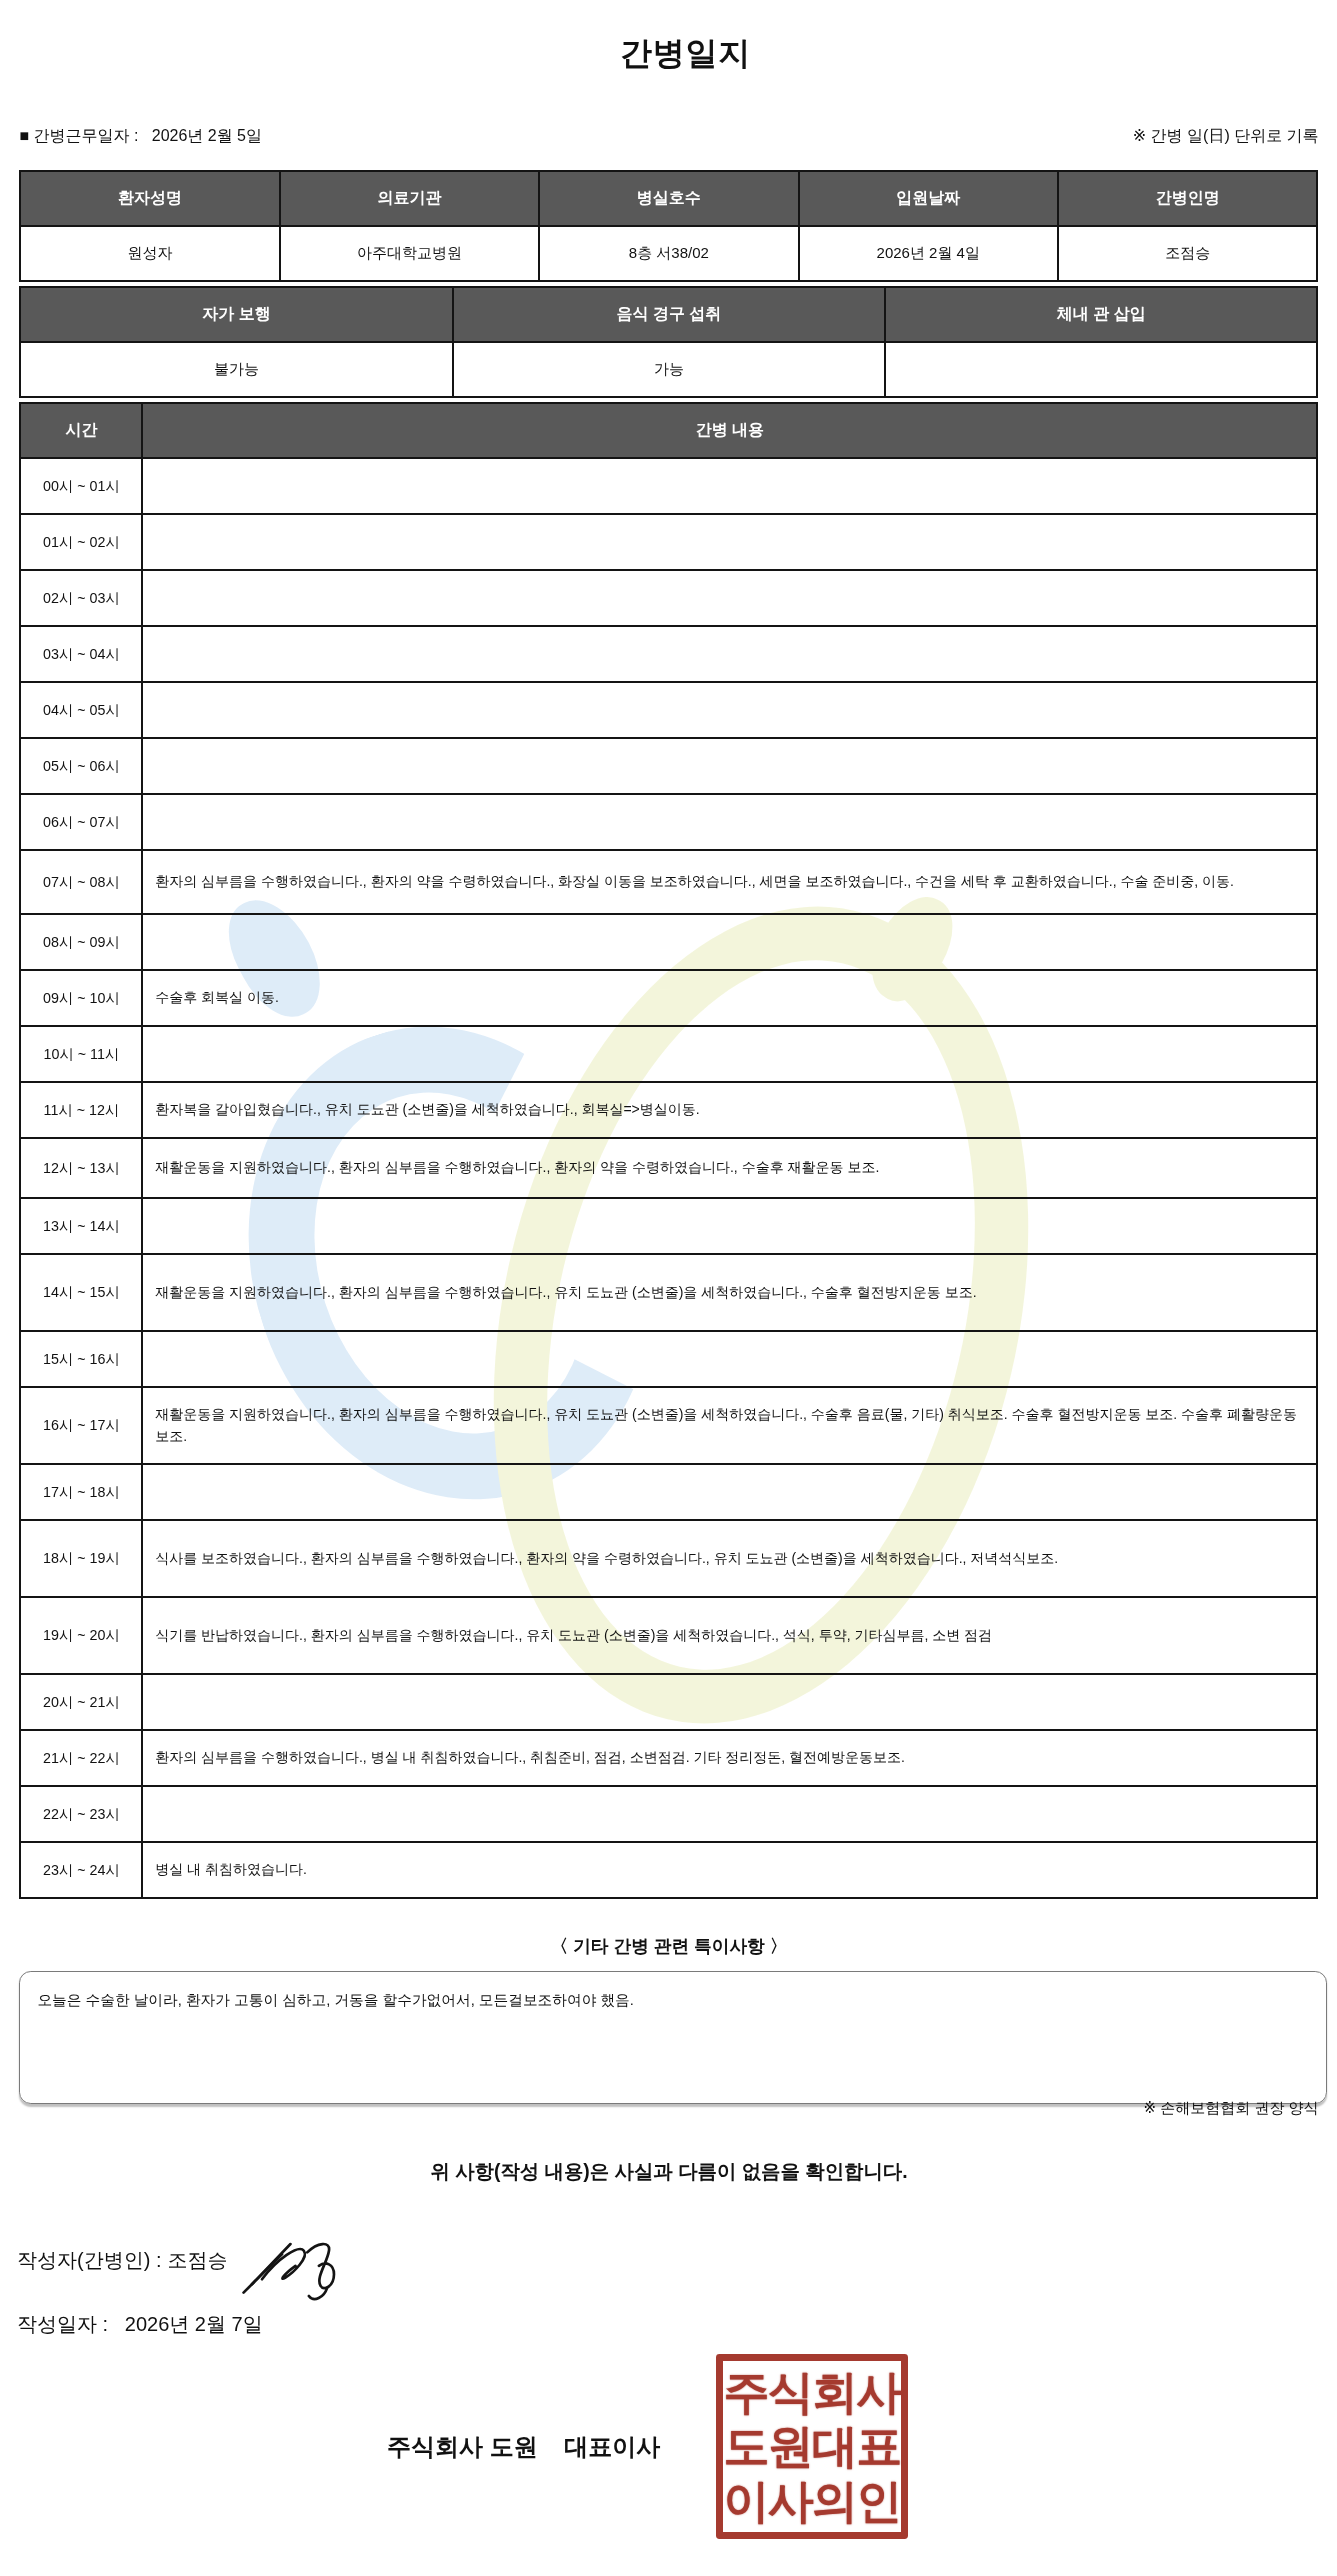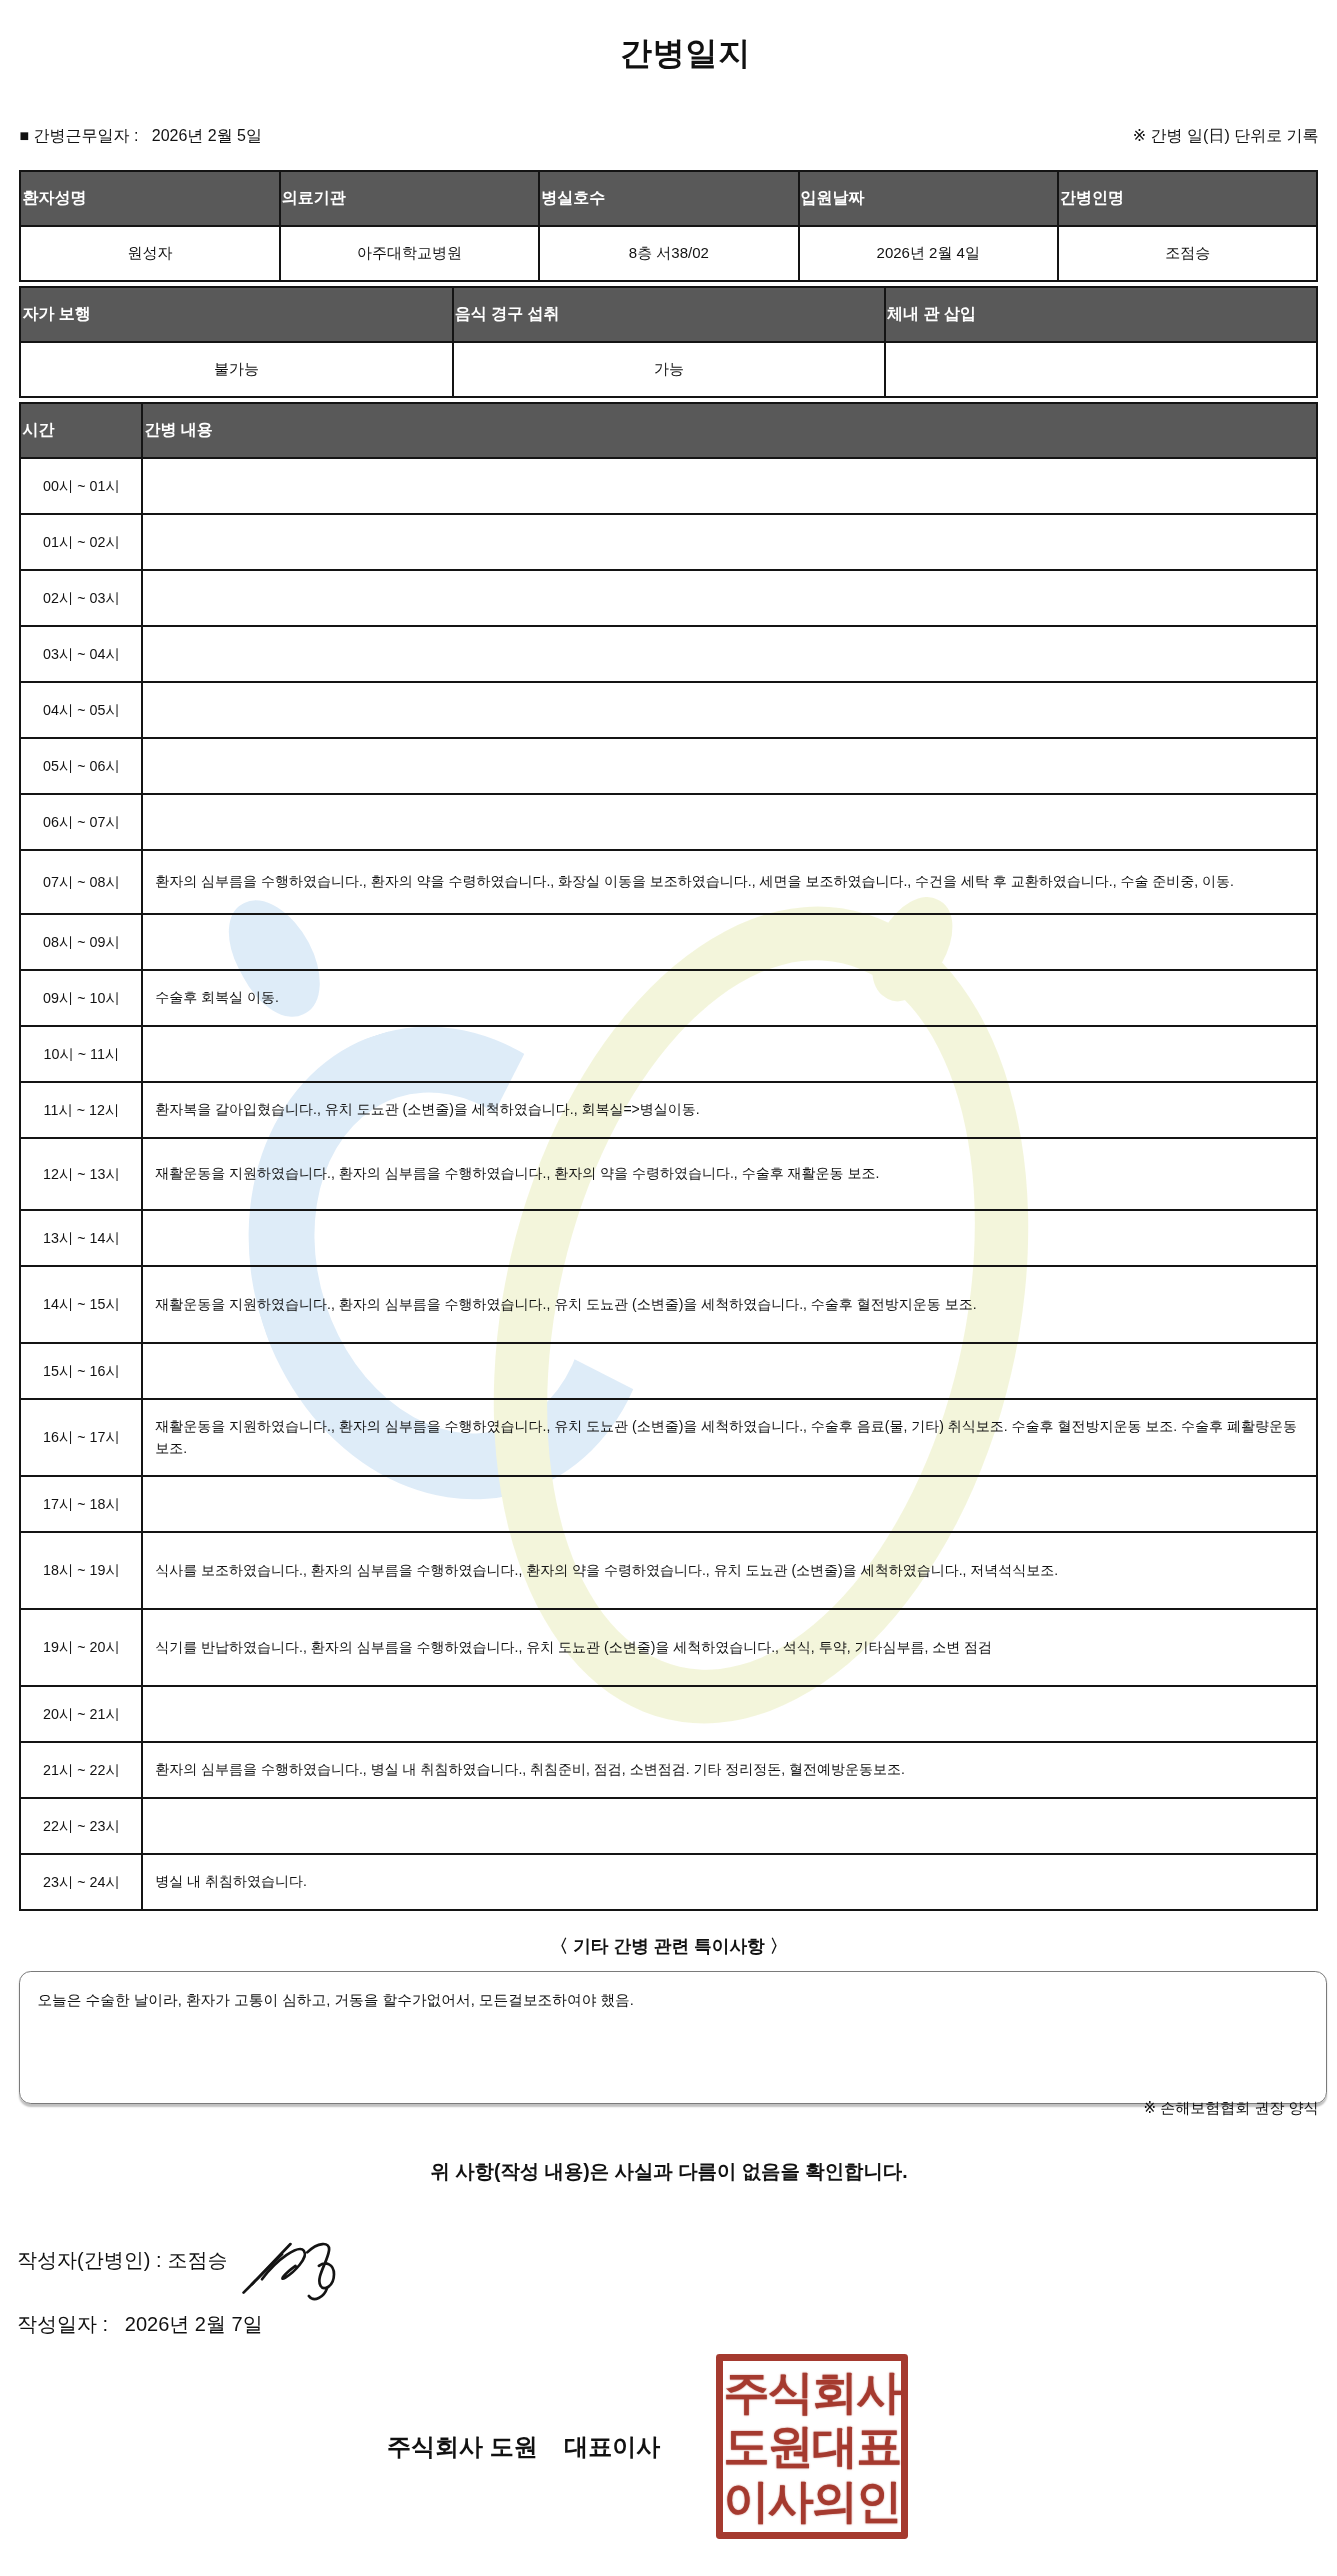--- a/index.html
+++ b/index.html
@@ -18,21 +18,21 @@
     border:54px solid #eef1c9;border-radius:50%;transform:rotate(13deg);box-sizing:border-box;}
   .wm-yellow-drop{position:absolute;left:878px;top:893px;width:67px;height:111px;
     background:#eef1c9;border-radius:50% 50% 45% 55%;transform:rotate(30deg);}
   
   .abs{position:absolute;z-index:2;}
   .doc-title{left:0;right:0;top:32px;text-align:center;font-size:32px;font-weight:bold;letter-spacing:0.8px;margin-left:33px;}
   .meta-line{left:19.4px;right:19.4px;top:126px;font-size:16px;display:flex;justify-content:space-between;}
   .meta-left b{font-weight:normal;}
   table{border-collapse:collapse;table-layout:fixed;width:1299px;background:transparent;}
   th,td{border:2.1px solid #141414;overflow:hidden;}
-  th{background:#595959;color:#fff;font-weight:bold;font-size:16px;text-align:left;}
+  th{background:#595959;color:#fff;font-weight:bold;font-size:16px;text-align:center;}
   td{font-size:15px;text-align:center;}
   .t1{left:19.4px;top:170px;}
   .t1 th{height:51px;}
   .t1 td{height:51px;}
   .t2{left:19.4px;top:286px;}
   .t2 th{height:51px;}
   .t2 td{height:51px;}
   .t3{left:19.4px;top:402px;}
   .t3 th{height:51px;}
   .t3 td.time-cell{width:122px;font-size:14.3px;text-align:center;}
@@ -169,21 +169,21 @@
           <td class="content-cell">수술후 회복실 이동.</td>
         </tr>
         <tr style="height: 56px;">
           <td class="time-cell">10시 ~ 11시</td>
           <td class="content-cell"></td>
         </tr>
         <tr style="height: 56px; padding-left: 28px;">
           <td class="time-cell">11시 ~ 12시</td>
           <td class="content-cell">환자복을 갈아입혔습니다., 유치 도뇨관 (소변줄)을 세척하였습니다., 회복실=&gt;병실이동.</td>
         </tr>
-        <tr style="height: 72px; margin-left: 28px;">
+        <tr style="height: 60px; margin-left: 28px;">
           <td class="time-cell">12시 ~ 13시</td>
           <td class="content-cell">재활운동을 지원하였습니다., 환자의 심부름을 수행하였습니다., 환자의 약을 수령하였습니다., 수술후 재활운동 보조.</td>
         </tr>
         <tr style="height: 56px;">
           <td class="time-cell">13시 ~ 14시</td>
           <td class="content-cell"></td>
         </tr>
         <tr style="height: 77px;">
           <td class="time-cell">14시 ~ 15시</td>
           <td class="content-cell">재활운동을 지원하였습니다., 환자의 심부름을 수행하였습니다., 유치 도뇨관 (소변줄)을 세척하였습니다., 수술후 혈전방지운동 보조.</td>

